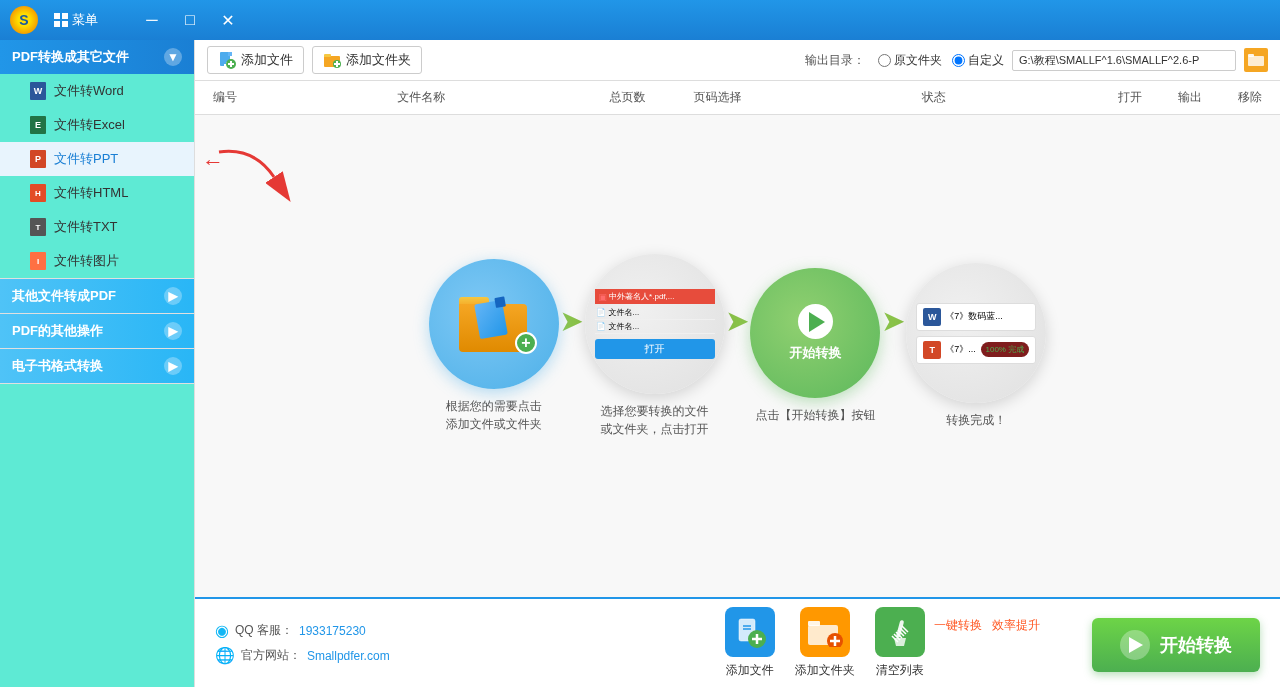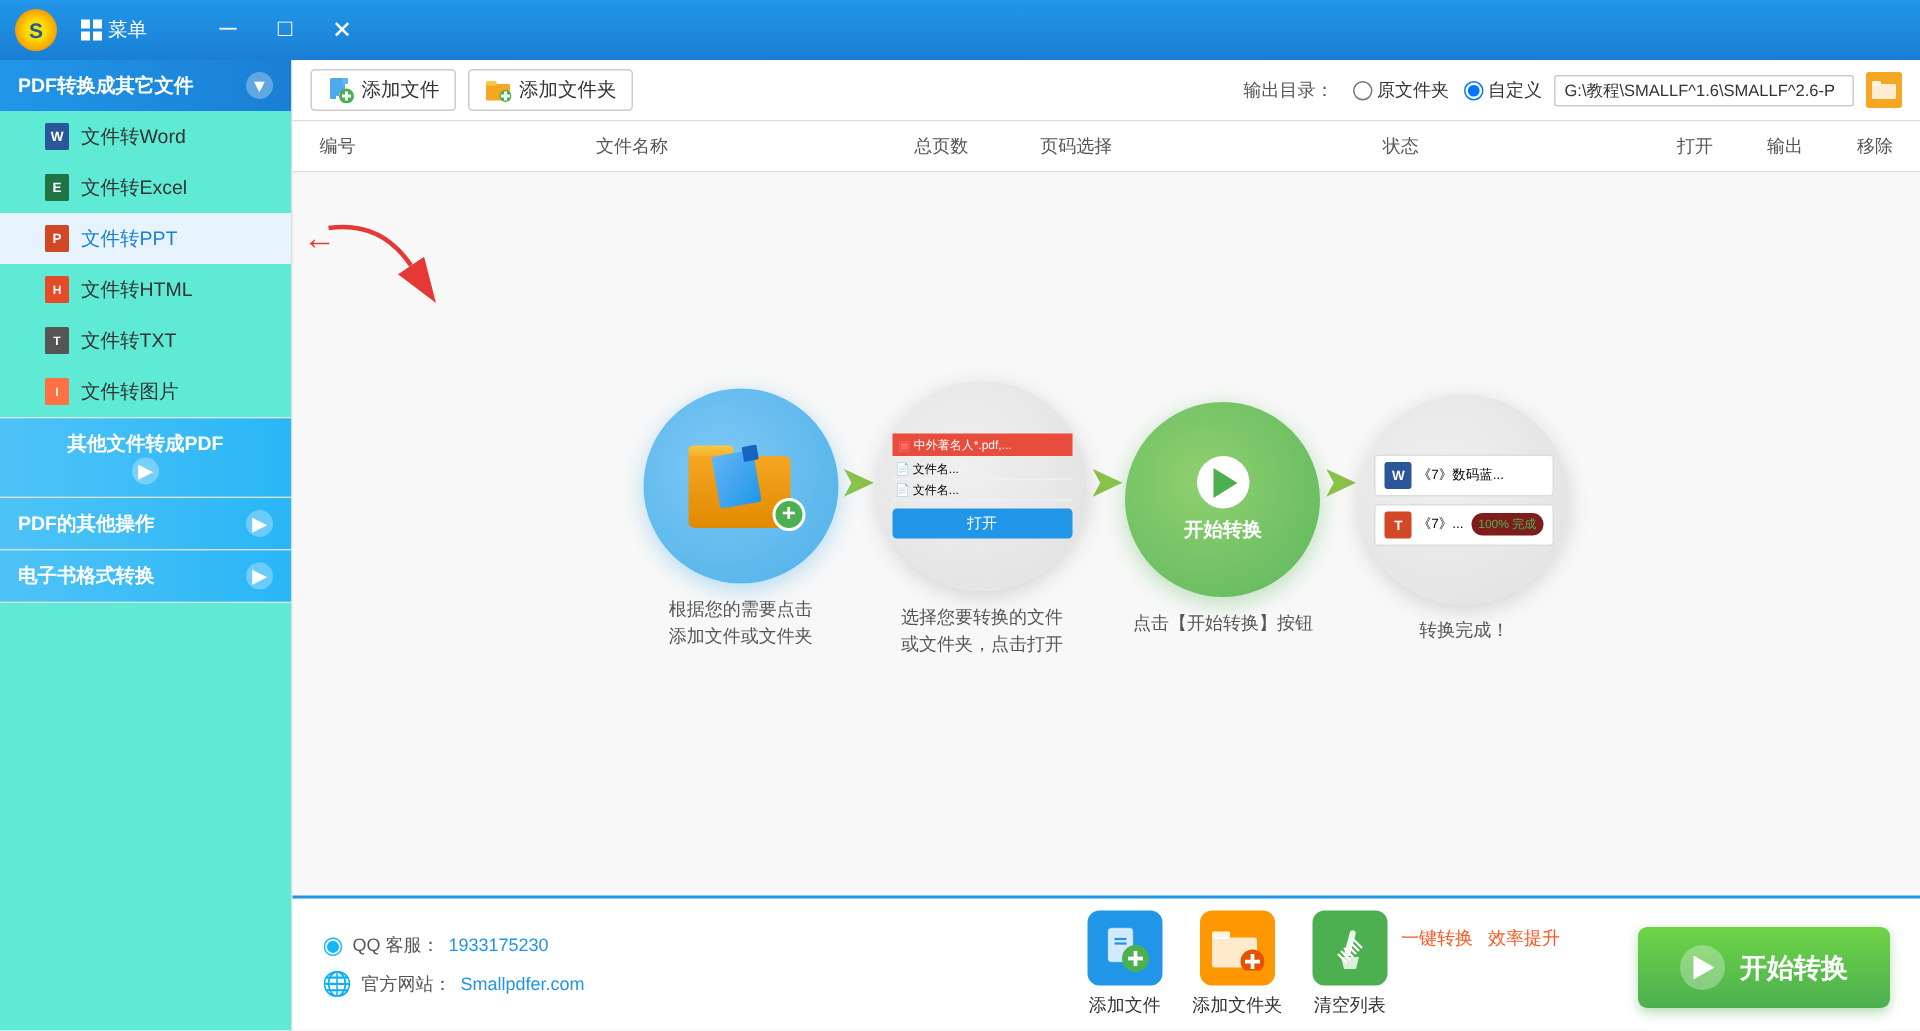--- a/index.html
+++ b/index.html
@@ -137,21 +137,21 @@
       background: white; border: 1px solid #ccc; border-radius: 3px;
       padding: 4px 10px; cursor: pointer; font-size: 13px; color: #333;
     }
 
     .toolbar-spacer { flex: 1; }
     .output-label { font-size: 12px; color: #555; margin-right: 5px; }
     .radio-group { display: flex; align-items: center; gap: 10px; font-size: 12px; color: #333; }
     .radio-group label { display: flex; align-items: center; gap: 3px; cursor: pointer; }
     .output-path {
       background: white; border: 1px solid #ccc; border-radius: 2px;
-      padding: 2px 6px; font-size: 11px; color: #333; width: 200px;
+      padding: 2px 6px; font-size: 11px; color: #333; width: 224px;
       overflow: hidden; text-overflow: ellipsis; white-space: nowrap;
     }
     .folder-btn {
       width: 24px; height: 24px; background: #f5a623; border: none;
       border-radius: 2px; cursor: pointer; display: flex; align-items: center; justify-content: center;
     }
 
     
     .table-header {
       display: grid;
@@ -473,21 +473,21 @@
 
       <div class="sidebar-item">
         <div class="item-icon">
           <div class="icon-img">I</div>
         </div>
         <span>文件转图片</span>
       </div>
     </div>
 
     <div class="sidebar-collapsed sidebar-section">
-      <div class="sidebar-section-header" style="background: linear-gradient(to right,#4fc3f7,#29b6f6); flex-direction: column;">
+      <div class="sidebar-section-header" style="background: linear-gradient(to right,#4fc3f7,#29b6f6);">
         <span>其他文件转成PDF</span>
         <div class="expand-icon">▶</div>
       </div>
     </div>
 
     <div class="sidebar-collapsed sidebar-section">
       <div class="sidebar-section-header" style="background: linear-gradient(to right,#4fc3f7,#29b6f6);">
         <span>PDF的其他操作</span>
         <div class="expand-icon">▶</div>
       </div>

